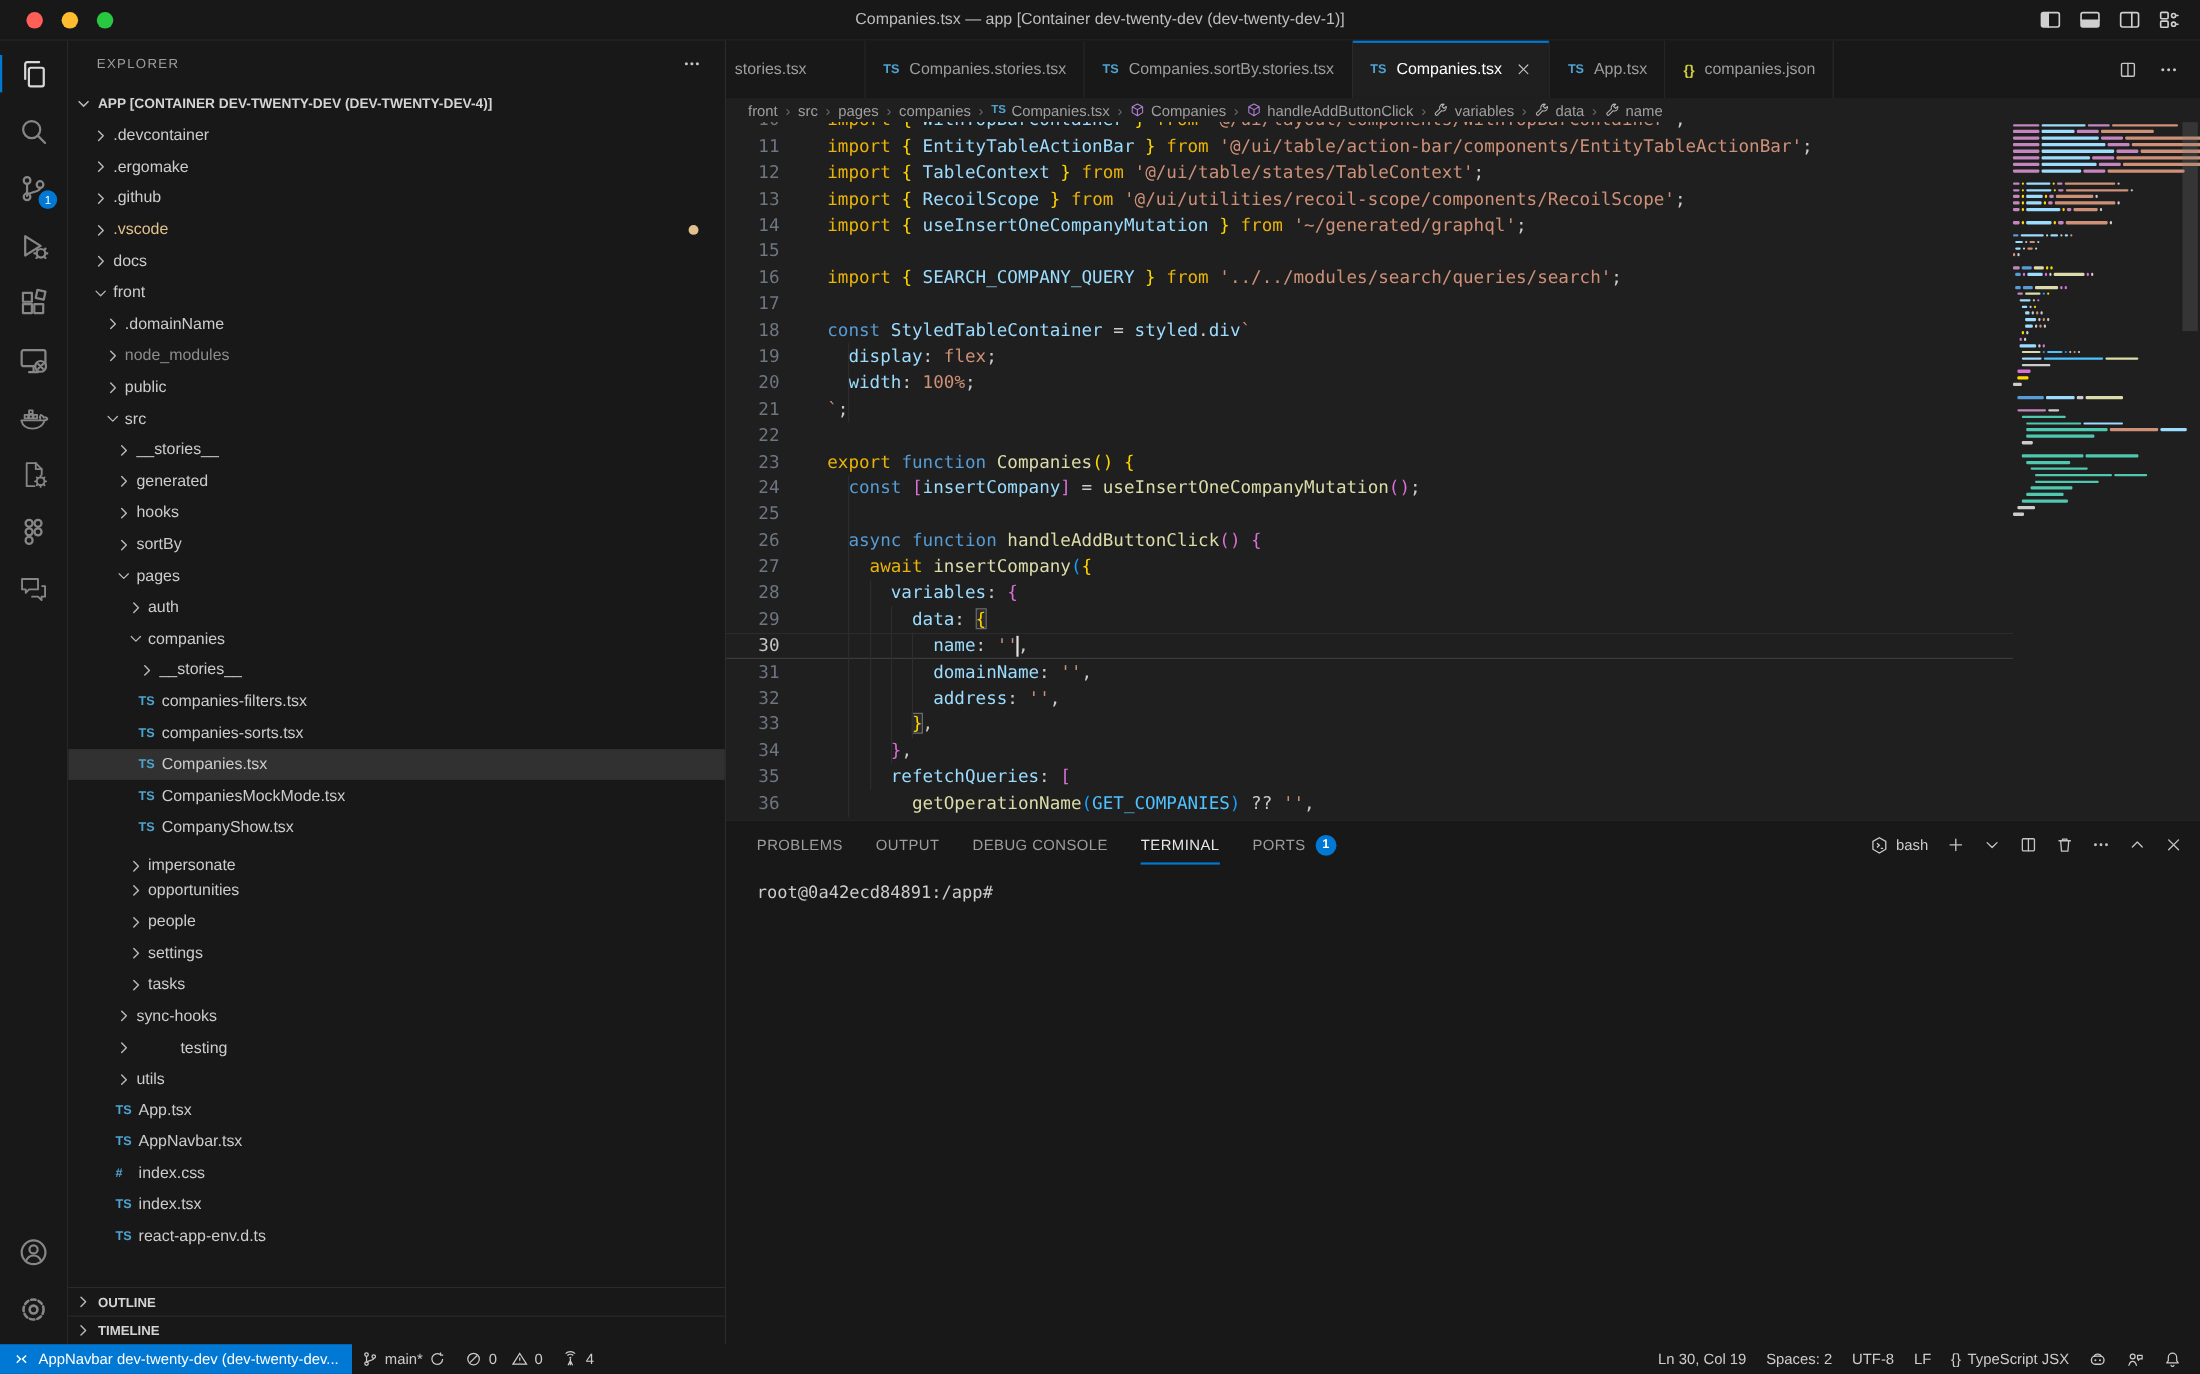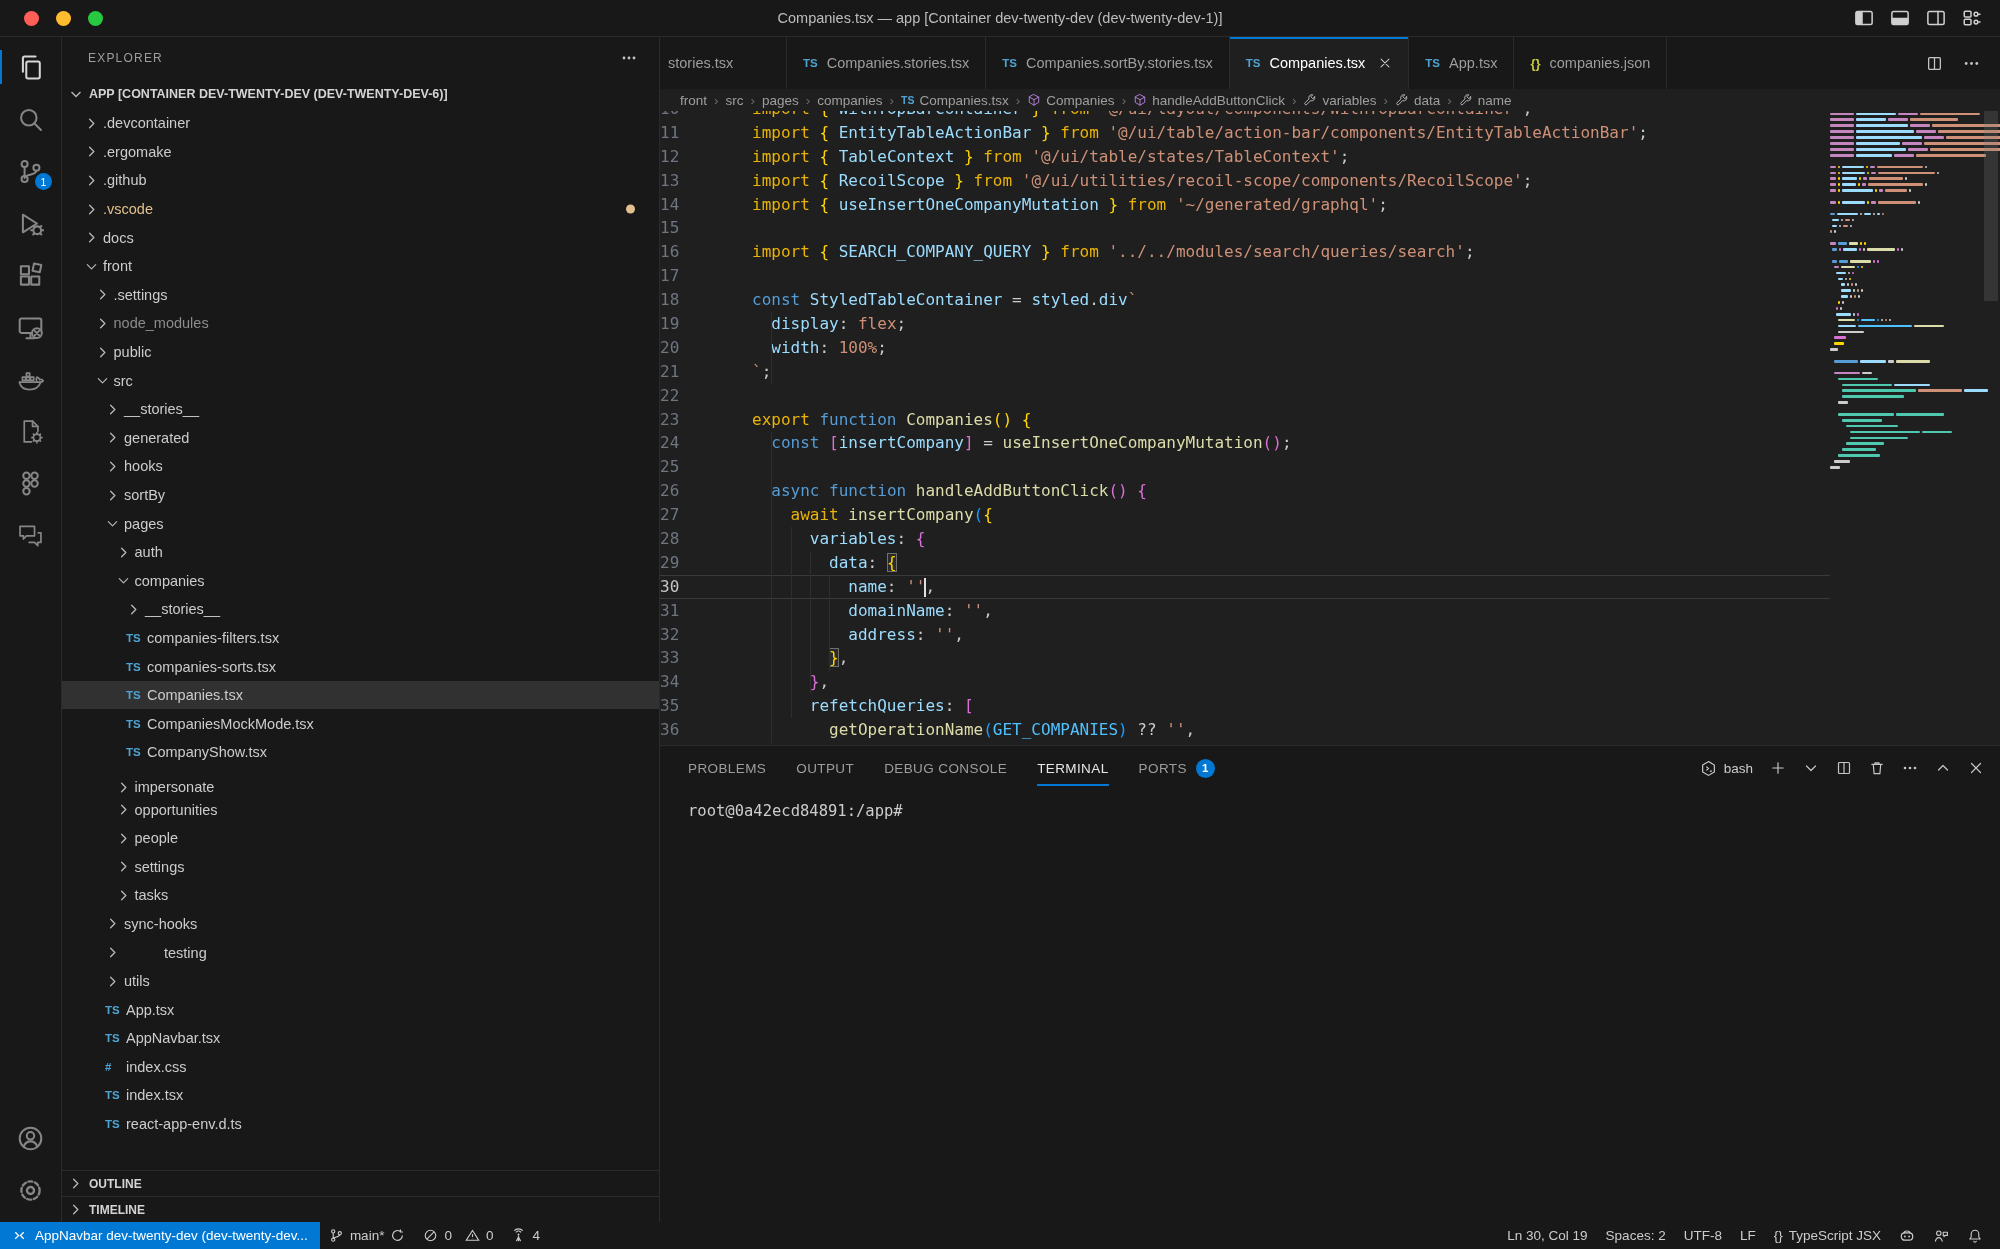--- a/index.html
+++ b/index.html
@@ -46,21 +46,21 @@
   .tab-close{margin-left:4px;color:#c5c5c5;}
   .tab-actions{margin-left:auto;display:flex;align-items:center;gap:20px;padding:0 20px;color:#c5c5c5;}
   .breadcrumb{height:22px;flex:none;display:flex;align-items:center;font-size:13.5px;color:#9f9f9f;padding-left:20px;gap:7px;background:#1f1f1f;white-space:nowrap;}
   .bc-item{display:flex;align-items:center;gap:5px;}
   .bc-sep{color:#6b6b6b;}
   
   .editor{position:relative;height:634px;flex:none;overflow:hidden;background:#1f1f1f;}
   .code-layer{position:absolute;top:-14px;left:0;right:170px;font-family:"DejaVu Sans Mono",monospace;font-size:16px;line-height:23.9px;white-space:pre;}
   .cl-line{height:23.9px;display:flex;align-items:center;position:relative;}
   .cl-line.current{box-shadow:inset 0 1px 0 #3a3a3a, inset 0 -1px 0 #3a3a3a;}
-  .ln{display:inline-block;width:78px;flex:none;text-align:left;color:#6e7681;}
+  .ln{display:inline-block;width:78px;flex:none;text-align:center;color:#6e7681;}
   .cl-line.current .ln{color:#c6c6c6;}
   .lt{margin-left:14px;}
   .tok-m{outline:1px solid #707070;outline-offset:-1px;background:rgba(120,120,120,.12);}
   .cursor{display:inline-block;width:2px;height:19px;background:#e0e0e0;vertical-align:middle;margin:0 -1px;}
   .guide{position:absolute;width:1px;background:#2e2e2e;}
   .minimap{position:absolute;top:0;right:18px;width:152px;height:100%;background:#1f1f1f;}
   .mm-row{height:5.9px;display:flex;align-items:center;}
   .mm-seg{height:2.7px;border-radius:1px;flex:none;}
   .vscroll{position:absolute;top:0;right:0;width:18px;height:100%;}
   .vthumb{position:absolute;top:0;left:2px;width:14px;height:190px;background:rgba(121,121,121,.25);}
@@ -252,21 +252,21 @@
               <circle cx="13" cy="8" r="1.4"></circle>
             </svg>
         </span>
       </div>
       <div class="sb-header">
         <span class="chev">
             <svg width="16" height="16" viewBox="0 0 16 16" fill="none" stroke="currentColor" stroke-width="1.4">
               <path d="M3.5 6L8 10.5 12.5 6"></path>
             </svg>
           </span>
-        <span>APP [CONTAINER DEV-TWENTY-DEV (DEV-TWENTY-DEV-6)]</span>
+        <span>APP [CONTAINER DEV-TWENTY-DEV (DEV-TWENTY-DEV-4)]</span>
       </div>
       <div class="tree" id="tree">
           <div class="tree-row" style="padding-left: 22px;">
             <span class="chev">
               <svg width="15" height="15" viewBox="0 0 16 16" fill="none" stroke="currentColor" stroke-width="1.4" stroke-linejoin="round" stroke-linecap="round">
                 <path d="M6 3.5L10.5 8 6 12.5"></path>
               </svg>
             </span>
             <span>.devcontainer</span>
           </div>
@@ -310,21 +310,21 @@
               </svg>
             </span>
             <span>front</span>
           </div>
           <div class="tree-row" style="padding-left: 32.5px;">
             <span class="chev">
               <svg width="15" height="15" viewBox="0 0 16 16" fill="none" stroke="currentColor" stroke-width="1.4" stroke-linejoin="round" stroke-linecap="round">
                 <path d="M6 3.5L10.5 8 6 12.5"></path>
               </svg>
             </span>
-            <span>.settings</span>
+            <span>.domainName</span>
           </div>
           <div class="tree-row" style="padding-left: 32.5px;">
             <span class="chev">
               <svg width="15" height="15" viewBox="0 0 16 16" fill="none" stroke="currentColor" stroke-width="1.4" stroke-linejoin="round" stroke-linecap="round">
                 <path d="M6 3.5L10.5 8 6 12.5"></path>
               </svg>
             </span>
             <span style="color: rgb(140, 140, 140);">node_modules</span>
           </div>
           <div class="tree-row" style="padding-left: 32.5px;">

